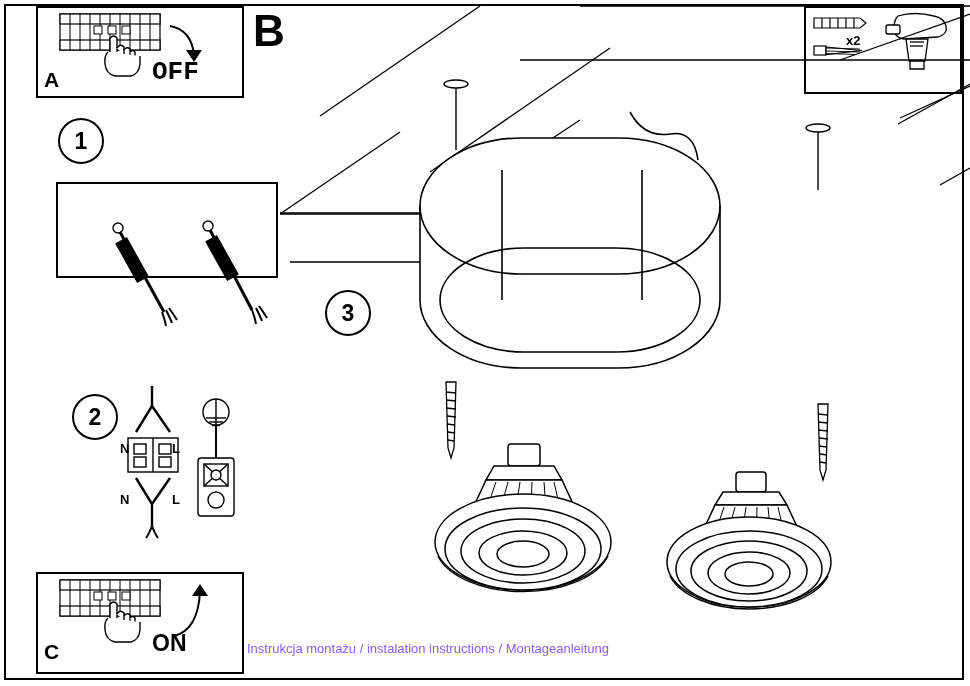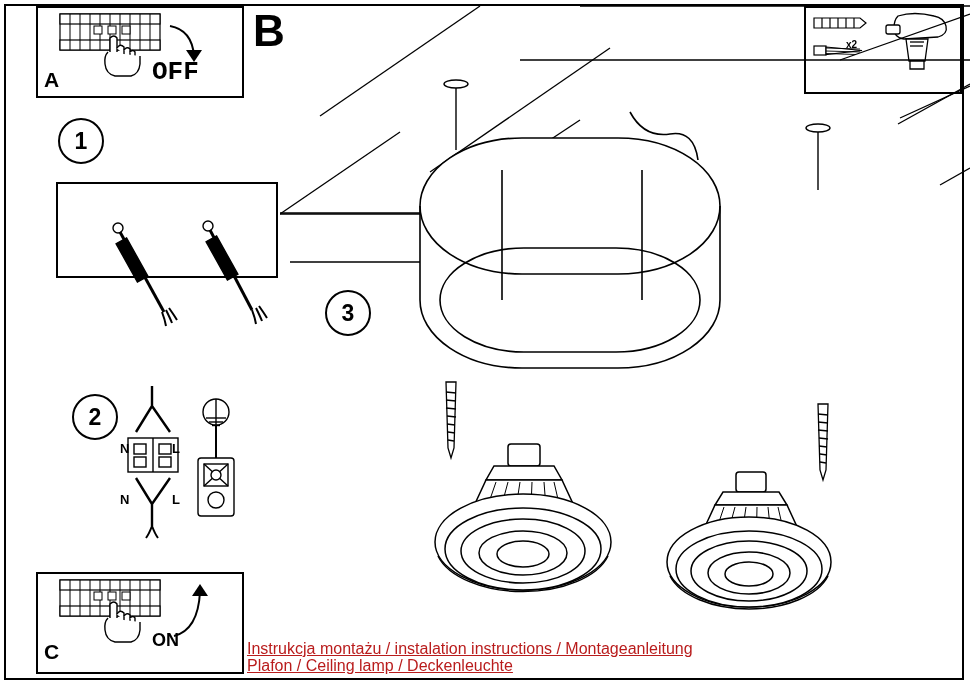--- a/index.html
+++ b/index.html
@@ -6,21 +6,21 @@
   body{font-family:"Liberation Sans", sans-serif;}
   #page{position:relative;width:970px;height:686px;background:#fff;overflow:hidden;}
   .frame{position:absolute;left:4px;top:4px;width:960px;height:676px;border:2px solid #000;box-sizing:border-box;}
   .box{position:absolute;border:2px solid #000;box-sizing:border-box;background:#fff;}
   .lbl{position:absolute;font-weight:bold;color:#000;}
   .circ{position:absolute;border:2px solid #000;border-radius:50%;background:#fff;
         display:flex;align-items:center;justify-content:center;font-weight:bold;}
   .txt{position:absolute;color:#000;}
   svg{display:block;}
   .sw{position:absolute;}
-  .footer{position:absolute;font-size:16px;color:#b91c1c;line-height:17px;text-decoration:underline;}
+  .footer{position:absolute;font-size:13px;color:#8b5cf6;line-height:17px;}
 </style>
 </head>
 <body>
 
 <div id="page">
 
   <div class="frame"></div>
 
   <div class="box" style="left:36px;top:6px;width:208px;height:92px;">
     <svg width="204" height="88" viewBox="0 0 204 88">
@@ -87,21 +87,21 @@
       <g stroke="#000" fill="#fff" stroke-width="1.3">
         <path d="M92 8 q16 -5 36 0 q10 2 12 10 q2 8 -8 11 l-34 2 q-10 -1 -10 -11 q0 -8 4 -12 z"></path>
         <rect x="80" y="17" width="14" height="9" rx="2"></rect>
         <path d="M100 31 l22 0 l-3 22 l-16 0 z"></path>
         <path d="M104 53 l14 0 l0 8 l-14 0 z"></path>
         <line x1="104" y1="34" x2="118" y2="34"></line>
         <line x1="104" y1="38" x2="117" y2="38"></line>
       </g>
     </svg>
   </div>
-  <div class="lbl" style="left:846px;top:39px;font-size:10px;">x2</div>
+  <div class="lbl" style="left:846px;top:33px;font-size:13px;">x2</div>
 
   <div class="circ" style="left:58px;top:118px;width:42px;height:42px;">
     <span style="font-size:23px;">1</span>
   </div>
 
   <div class="box" style="left:56px;top:182px;width:222px;height:96px;">
   </div>
   <svg class="sw" style="left:56px;top:182px;" width="236" height="180" viewBox="0 0 236 180">
     <g stroke="#000" fill="#fff" stroke-width="1.4">
 
@@ -189,21 +189,21 @@
         <path d="M92 44 q3 -3 5 0 l0 6"></path>
         <path d="M70 44 q-4 4 -3 12 q1 10 10 12 l16 0 q8 -2 9 -12 l0 -8"></path>
       </g>
       <g stroke="#000" fill="none" stroke-width="2">
         <path d="M136 62 q24 -6 26 -44"></path>
         <path d="M154 22 l8 -12 l8 12" fill="#000" stroke="none"></path>
       </g>
     </svg>
   </div>
   <div class="lbl" style="left:44px;top:640px;font-size:21px;">C</div>
-  <div class="lbl" style="left:152px;top:630px;font-size:18px;">ON</div>
+  <div class="lbl" style="left:152px;top:630px;font-size:23px;">ON</div>
 
   <div class="circ" style="left:325px;top:290px;width:42px;height:42px;">
     <span style="font-size:23px;">3</span>
   </div>
 
   <svg class="sw" style="left:280px;top:0px;" width="690" height="686" viewBox="0 0 690 686">
 
     <g stroke="#000" fill="none" stroke-width="1.3">
       <path d="M40 116 L200 6"></path>
       <path d="M150 172 L330 48"></path>
@@ -292,15 +292,14 @@
       <ellipse cx="469" cy="562" rx="82" ry="45"></ellipse>
       <ellipse cx="469" cy="569" rx="73" ry="38"></ellipse>
       <ellipse cx="469" cy="571" rx="58" ry="30"></ellipse>
       <ellipse cx="469" cy="573" rx="41" ry="21"></ellipse>
       <ellipse cx="469" cy="574" rx="24" ry="12"></ellipse>
       <path d="M390 576 a82 45 0 0 0 158 0" fill="none"></path>
     </g>
   </svg>
 
   <div class="footer" style="left:247px;top:640px;">Instrukcja montażu / instalation instructions / Montageanleitung</div>
-  <div class="footer" style="left:247px;top:657px;">Plafon / Ceiling lamp / Deckenleuchte</div>
 
 </div>
 
 </body></html>

